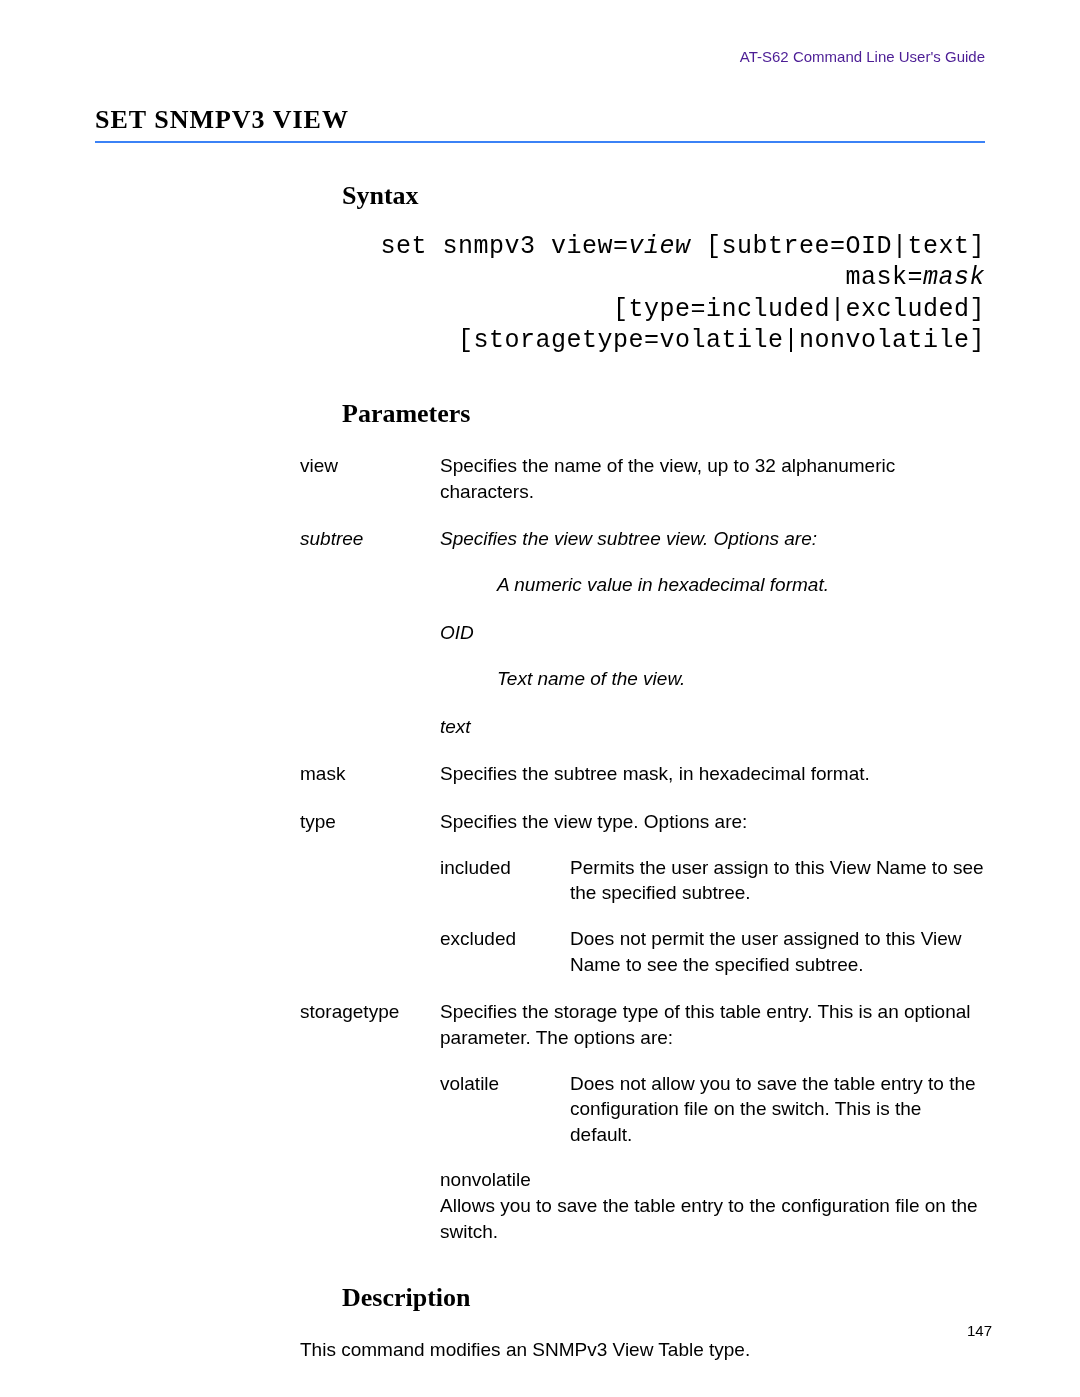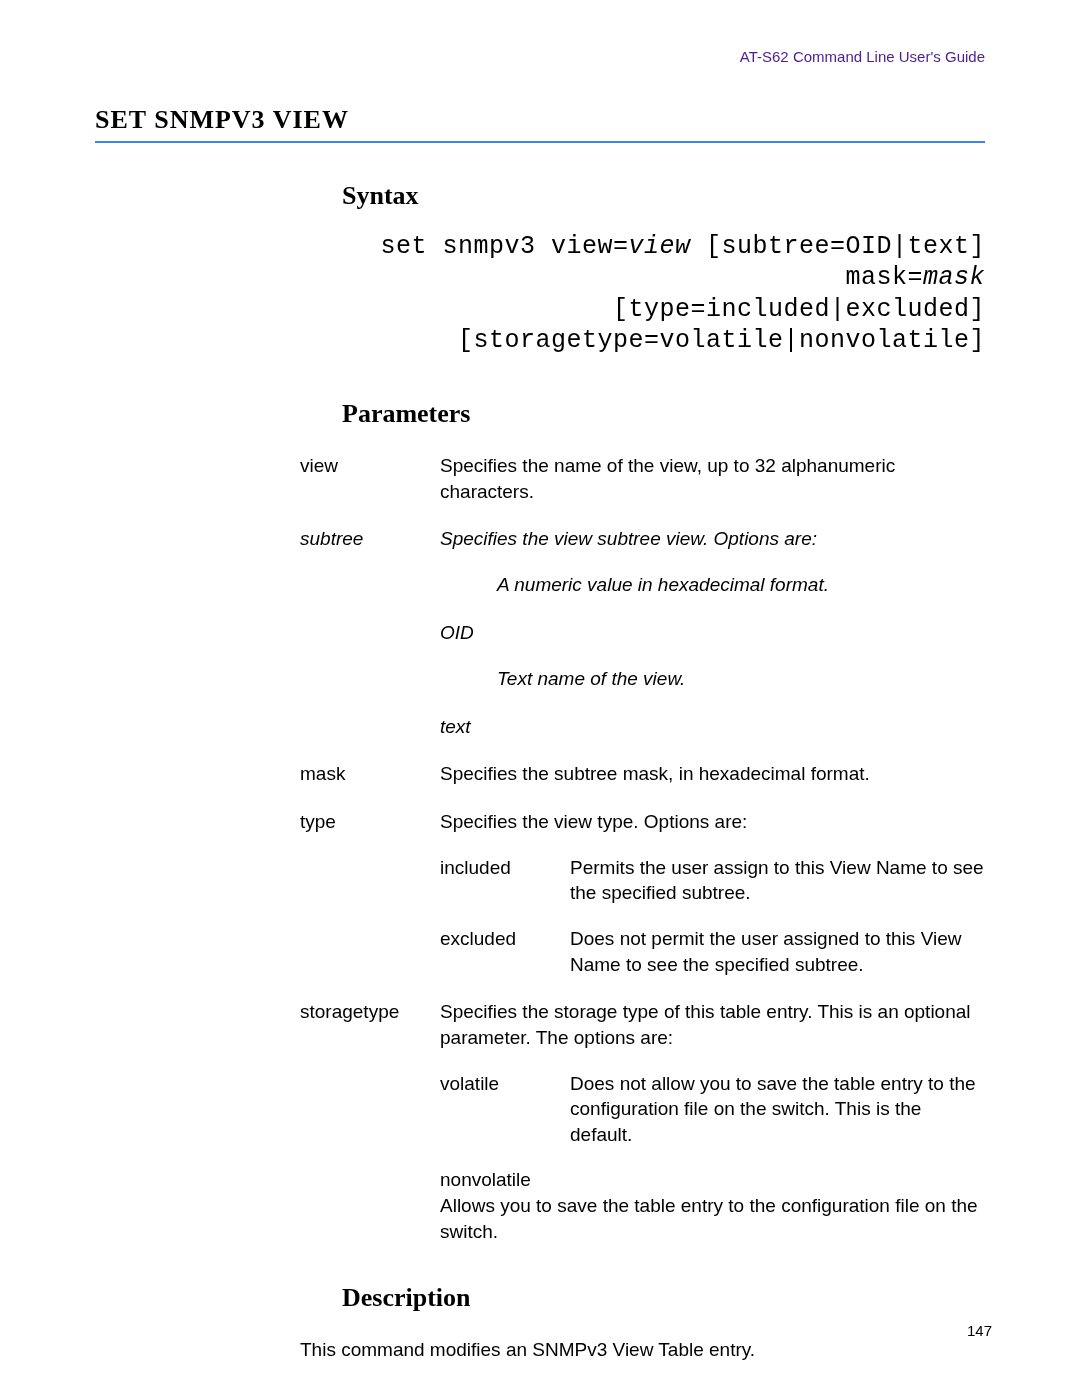--- a/index.html
+++ b/index.html
@@ -179,19 +179,19 @@
           <div class="sub-row" style="margin-bottom:22px;flex-direction:column;">
             <div class="sub-opt-wide">nonvolatile</div>
             <div class="sub-desc">Allows you to save the table entry to the configuration file on the switch.</div>
           </div>
         </div>
       </div>
 
     </div>
 
     <div class="subheading" style="margin-top:14px;">Description</div>
-    <div class="desc-text">This command modifies an SNMPv3 View Table entry.</div>
+    <div class="desc-text">This command modifies an SNMPv3 View Table type.</div>
 
   </div>
 
   <div class="page-number">147</div>
 
 </div>
 
 </body></html>

